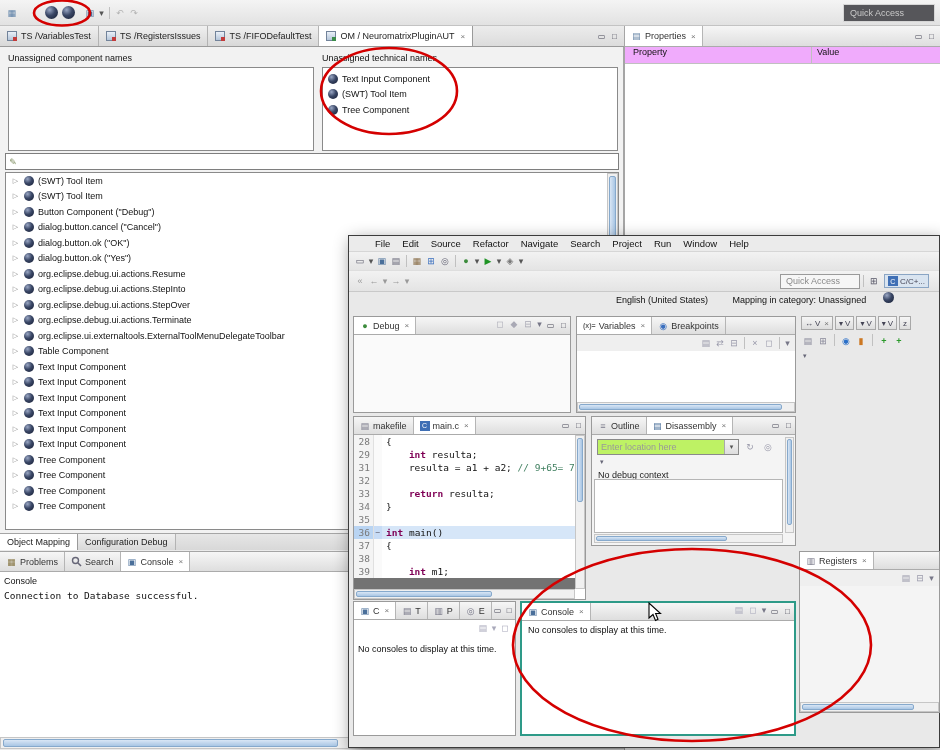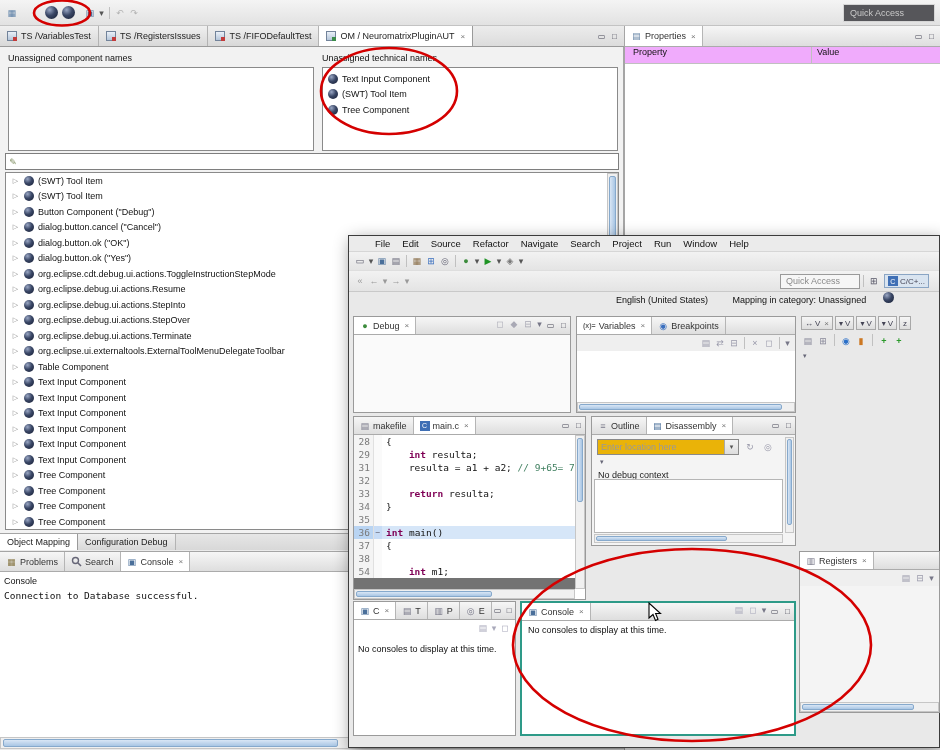--- a/index.html
+++ b/index.html
@@ -53,21 +53,21 @@
     display:flex;align-items:center;justify-content:center}
   .dw-menu{display:flex;align-items:center;height:16px;padding-left:20px;font-size:9.5px;background:#ebebeb;border-bottom:1px solid #d6d6d6}
   .dw-menu span{padding:0 6px}
   .dw-tb{display:flex;align-items:center;padding:0 4px;background:linear-gradient(#f2f2f2,#e4e4e4)}
   .qa-light{width:80px;height:15px;border:1px solid #9a9a9a;background:#f6f6f6;color:#8a8a8a;
     display:flex;align-items:center;padding-left:5px;font-size:9px}
   .chip{display:inline-flex;align-items:center;gap:2px;height:14px;padding:0 3px;border:1px solid #a8a8a8;
     background:linear-gradient(#f6f6f6,#dddddd);font-size:8px;color:#445;flex:none}
   .cpp-ic{width:10px;height:10px;background:#3f6fb5;color:#fff;font-size:7px;display:inline-flex;
     align-items:center;justify-content:center;flex:none}
-  .combo{display:flex;align-items:center;width:142px;height:16px;border:1px solid #8a8a8a;background:#eab308}
+  .combo{display:flex;align-items:center;width:142px;height:16px;border:1px solid #8a8a8a;background:#bef264}
   .combo input{flex:1;min-width:0;border:none;outline:none;font-size:9px;padding:0 3px;color:#555;background:transparent;font-family:"Liberation Sans",sans-serif}
   .combo input::placeholder{color:#999}
   .combo .btn{width:14px;height:100%;border-left:1px solid #aaa;background:linear-gradient(#f4f4f4,#dddddd);
     display:flex;align-items:center;justify-content:center;font-size:7px;color:#555}
   
   .crow{display:flex;height:13px;line-height:13px;font-family:"DejaVu Sans Mono",monospace;font-size:9.5px}
   .lnum{width:20px;text-align:right;padding-right:3px;color:#7a7a7a;background:#f4f4f4;border-right:1px solid #e0e0e0;flex:none}
   .fold{width:8px;flex:none;background:#fafafa;color:#667;font-size:8px;text-align:center}
   .ctext{flex:1;background:#fff;padding-left:4px;white-space:pre;overflow:hidden}
   .seg{white-space:pre}
@@ -170,25 +170,20 @@
           </div>
         <div class="trow">
             <span class="ar">▷</span>
             <span class="sphere"></span>
             <span>dialog.button.ok ("OK")</span>
           </div>
         <div class="trow">
             <span class="ar">▷</span>
             <span class="sphere"></span>
             <span>dialog.button.ok ("Yes")</span>
-          </div>
-        <div class="trow">
-            <span class="ar">▷</span>
-            <span class="sphere"></span>
-            <span>org.eclipse.cdt.debug.ui.actions.ToggleInstructionStepMode</span>
           </div>
         <div class="trow">
             <span class="ar">▷</span>
             <span class="sphere"></span>
             <span>org.eclipse.debug.ui.actions.Resume</span>
           </div>
         <div class="trow">
             <span class="ar">▷</span>
             <span class="sphere"></span>
             <span>org.eclipse.debug.ui.actions.StepInto</span>
@@ -521,21 +516,21 @@
             <span class="lnum">37</span>
             <span class="fold"></span>
             <span class="ctext"><span class="seg" data-c="pl">{</span></span>
           </div>
         <div class="crow">
             <span class="lnum">38</span>
             <span class="fold"></span>
             <span class="ctext"></span>
           </div>
         <div class="crow">
-            <span class="lnum">54</span>
+            <span class="lnum">39</span>
             <span class="fold"></span>
             <span class="ctext"><span class="seg" data-c="pl">    </span><span class="seg" data-c="kw">int</span><span class="seg" data-c="pl"> m1;</span></span>
           </div>
       </div>
       <div class="vsb" style="right:0;top:18px;bottom:10px;width:10px">
         <div class="th" style="top:2px;height:42%"></div>
       </div>
       <div class="hsb" style="left:0;right:10px;bottom:0;height:10px">
         <div class="th" style="left:1px;width:62%"></div>
       </div>

